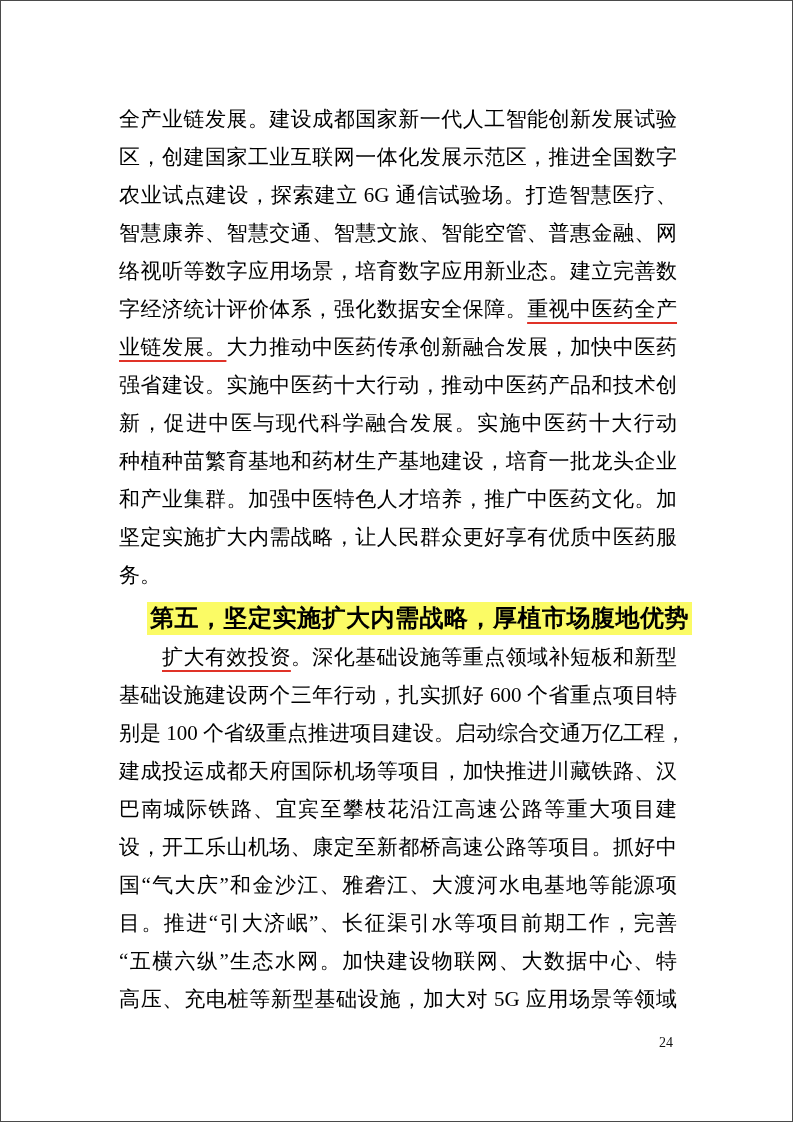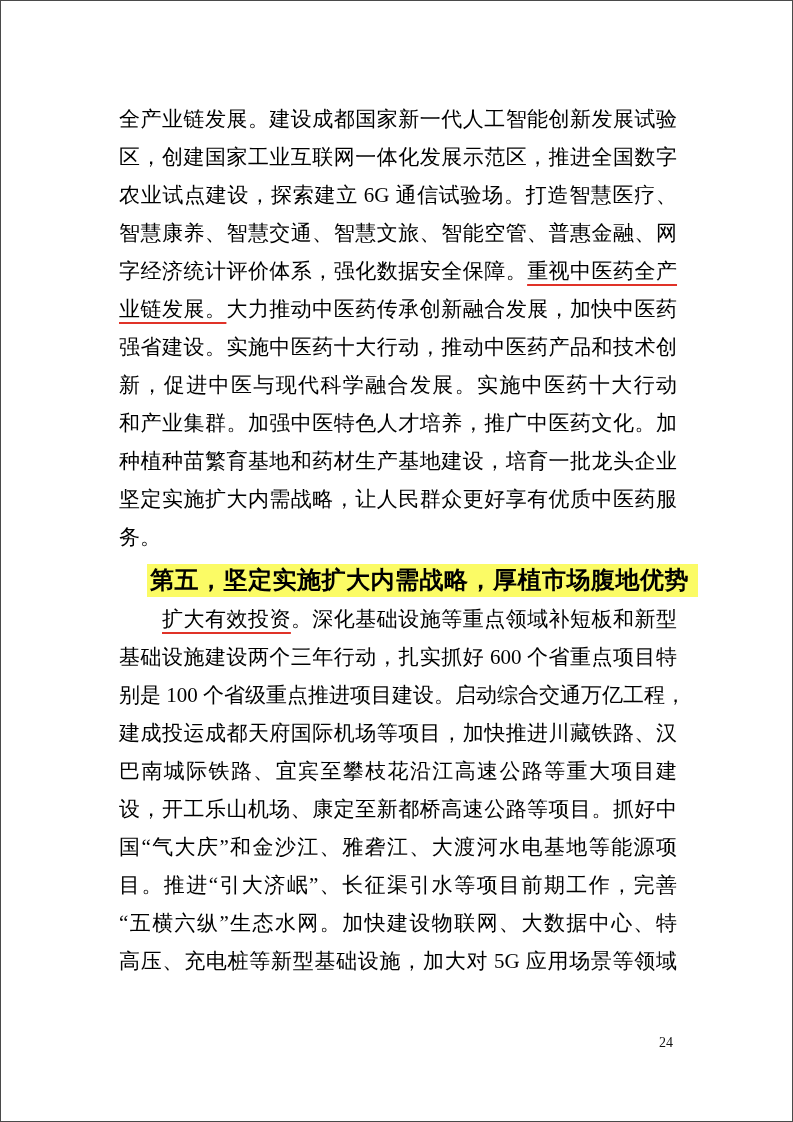--- a/index.html
+++ b/index.html
@@ -47,47 +47,48 @@
     line-height: 40px;
     margin: 4px 0 0 28px;
     font-size: 24px;
     font-weight: bold;
     letter-spacing: 0.5px;
     color: #000000;
     white-space: nowrap;
   }
   .heading .highlight {
     background: var(--highlight-yellow, #fbfb65);
-    padding: 3px 9px 4px 3px;
+    padding: 3px 3px 4px 3px;
   }
   .page-number {
     position: absolute;
     top: 1034px;
     right: 119px;
     font-size: 14px;
     color: #111111;
     font-family: "Liberation Serif", "DejaVu Serif", serif;
     margin-left: 28px;
   }
 </style>
 </head>
 <body>
 
 <div class="page">
   <div class="content">
       <div class="line"><span class="">全产业链发展。建设成都国家新一代人工智能创新发展试验</span></div>
       <div class="line"><span class="">区，创建国家工业互联网一体化发展示范区，推进全国数字</span></div>
       <div class="line"><span class="">农业试点建设，探索建立 6G 通信试验场。打造智慧医疗、</span></div>
       <div class="line"><span class="">智慧康养、智慧交通、智慧文旅、智能空管、普惠金融、网</span></div>
+      <div class="line"><span class="">络视听等数字应用场景，培育数字应用新业态。建立完善数</span></div>
       <div class="line"><span class="">字经济统计评价体系，强化数据安全保障。</span><span class="red-underline">重视中医药全产</span></div>
       <div class="line"><span class="red-underline">业链发展。</span><span class="">大力推动中医药传承创新融合发展，加快中医药</span></div>
       <div class="line"><span class="">强省建设。实施中医药十大行动，推动中医药产品和技术创</span></div>
       <div class="line"><span class="">新，促进中医与现代科学融合发展。实施中医药十大行动</span></div>
+      <div class="line"><span class="">种植种苗繁育基地和药材生产基地建设，培育一批龙头企业</span></div>
       <div class="line"><span class="">和产业集群。加强中医特色人才培养，推广中医药文化。加</span></div>
-      <div class="line"><span class="">种植种苗繁育基地和药材生产基地建设，培育一批龙头企业</span></div>
       <div class="line"><span class="">坚定实施扩大内需战略，让人民群众更好享有优质中医药服</span></div>
       <div class="line last"><span class="">务。</span></div>
       <div class="heading"><span class="highlight">第五，坚定实施扩大内需战略，厚植市场腹地优势</span></div>
       <div class="line indent"><span class="red-underline">扩大有效投资</span><span class="">。深化基础设施等重点领域补短板和新型</span></div>
       <div class="line"><span class="">基础设施建设两个三年行动，扎实抓好 600 个省重点项目特</span></div>
       <div class="line"><span class="">别是 100 个省级重点推进项目建设。启动综合交通万亿工程，</span></div>
       <div class="line"><span class="">建成投运成都天府国际机场等项目，加快推进川藏铁路、汉</span></div>
       <div class="line"><span class="">巴南城际铁路、宜宾至攀枝花沿江高速公路等重大项目建</span></div>
       <div class="line"><span class="">设，开工乐山机场、康定至新都桥高速公路等项目。抓好中</span></div>
       <div class="line"><span class="">国“气大庆”和金沙江、雅砻江、大渡河水电基地等能源项</span></div>

